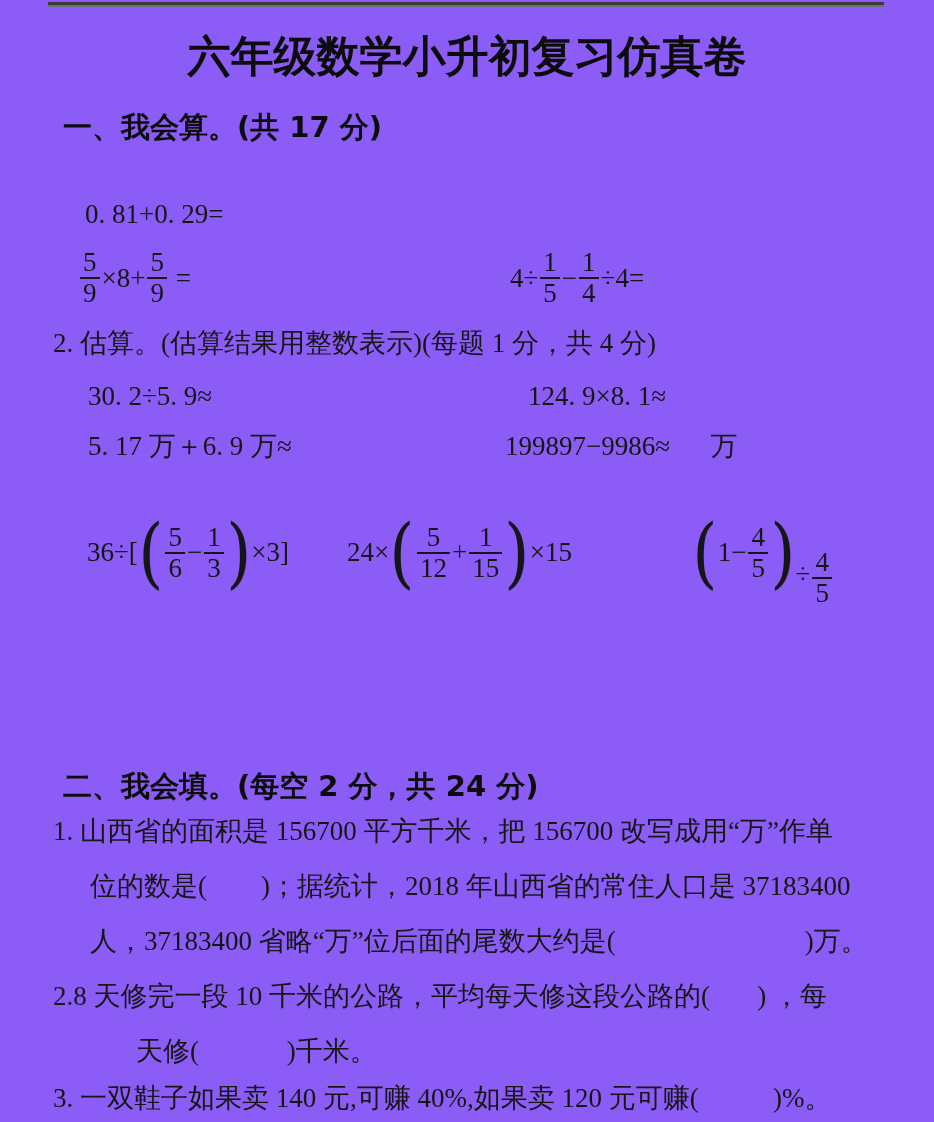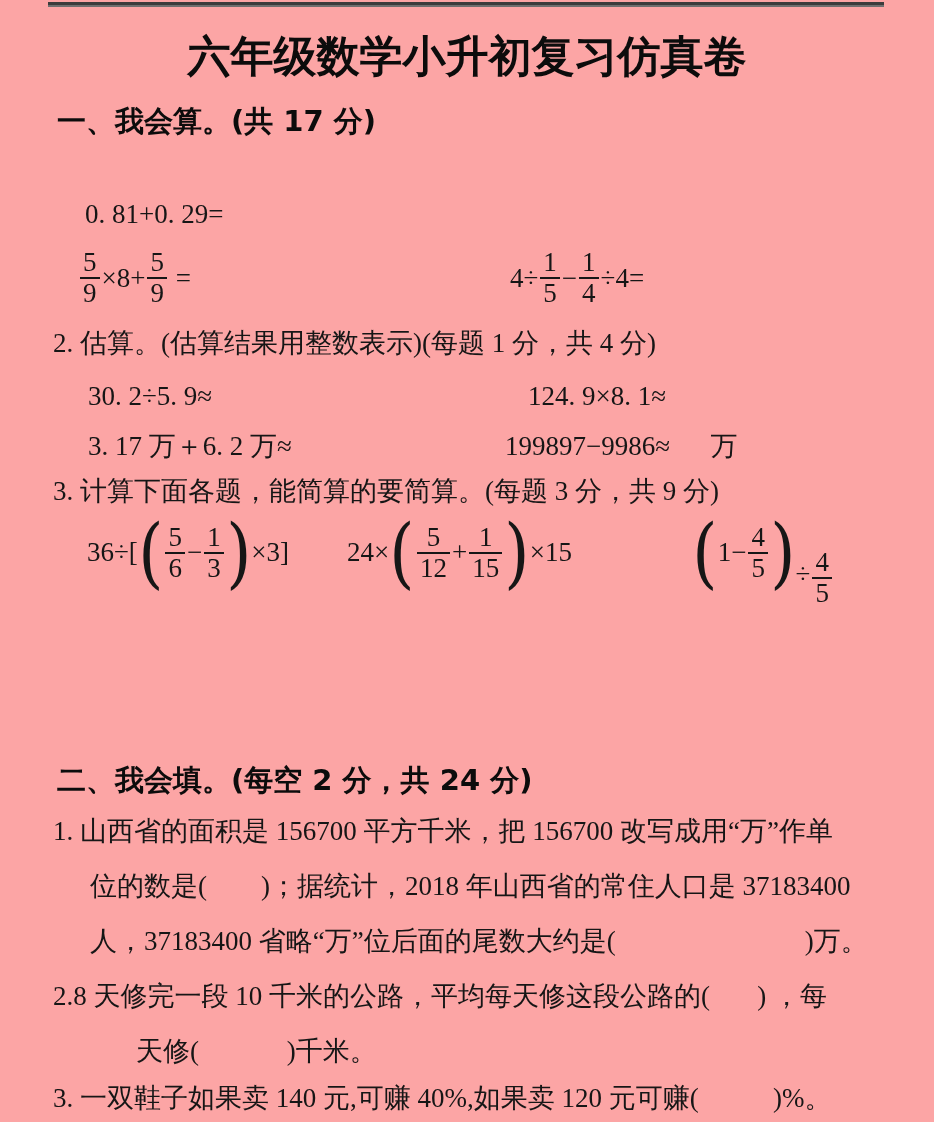--- a/index.html
+++ b/index.html
@@ -1,20 +1,20 @@
 <!DOCTYPE html>
 <html><head>
 <meta charset="utf-8">
 <style>
   html, body { margin: 0; padding: 0; background: #ffffff; }
   .page {
     position: relative;
     width: 934px;
     height: 1122px;
-    background: #fca5a5;
+    background: #8b5cf6;
     color: #161616;
     font-family: "Liberation Serif", "DejaVu Serif", serif;
     font-size: 27px;
     overflow: hidden;
   }
   .top-rule {
     position: absolute;
     top: 2px; left: 48px;
     width: 836px; height: 3px;
     background: #3c3c3c;
@@ -26,21 +26,21 @@
     margin: 0;
     text-align: center;
     font-family: "DejaVu Sans", "Liberation Sans", sans-serif;
     font-weight: 900;
     font-size: 43px;
     line-height: 1.25;
     color: #0c0c0c;
   }
   .sec-heading {
     position: absolute;
-    margin: 4px;
+    margin: 10px;
     left: 53px;
     font-family: "DejaVu Sans", "Liberation Sans", sans-serif;
     font-weight: bold;
     font-size: 29px;
     line-height: 1.15;
     color: #0c0c0c;
     white-space: pre-wrap;
   }
   .textline {
     position: absolute;
@@ -84,24 +84,23 @@
 
   <p class="textline" style="top:199px; left:85px;">0. 81+0. 29=</p>
 
   <span class="expr" style="top:248px; left:78px;"><span class="frac"><span class="num">5</span><span class="den">9</span></span><span class="tok">×8+</span><span class="frac"><span class="num">5</span><span class="den">9</span></span><span class="tok"> =</span></span>
   <span class="expr" style="top:248px; left:510px;"><span class="tok">4÷</span><span class="frac"><span class="num">1</span><span class="den">5</span></span><span class="tok">−</span><span class="frac"><span class="num">1</span><span class="den">4</span></span><span class="tok">÷4=</span></span>
 
   <p class="textline" style="top:328px; left:53px;">2. 估算。(估算结果用整数表示)(每题 1 分，共 4 分)</p>
 
   <p class="textline" style="top:381px; left:88px;">30. 2÷5. 9≈</p>
   <p class="textline" style="top:381px; left:528px;">124. 9×8. 1≈</p>
-  <p class="textline" style="top:431px; left:88px;">3. 17 万＋6. 2 万≈</p>
+  <p class="textline" style="top:431px; left:88px;">5. 17 万＋6. 9 万≈</p>
   <p class="textline" style="top:431px; left:505px;">199897−9986≈      万</p>
 
-  <p class="textline" style="top:476px; left:53px;">3. 计算下面各题，能简算的要简算。(每题 3 分，共 9 分)</p>
 
   <span class="expr" style="top:518px; left:87px;"><span class="tok">36÷[</span><span class="bigpar">(</span><span class="frac"><span class="num">5</span><span class="den">6</span></span><span class="tok">−</span><span class="frac"><span class="num">1</span><span class="den">3</span></span><span class="bigpar">)</span><span class="tok">×3]</span></span>
   <span class="expr" style="top:518px; left:347px;"><span class="tok">24×</span><span class="bigpar">(</span><span class="frac"><span class="num">5</span><span class="den">12</span></span><span class="tok">+</span><span class="frac"><span class="num">1</span><span class="den">15</span></span><span class="bigpar">)</span><span class="tok">×15</span></span>
   <span class="expr" style="top:518px; left:692px;"><span class="bigpar">(</span><span class="tok">1−</span><span class="frac"><span class="num">4</span><span class="den">5</span></span><span class="bigpar">)</span><span class="tok" style="position: relative; top: 22px;">÷</span><span class="frac" style="position: relative; top: 25px;"><span class="num">4</span><span class="den">5</span></span></span>
 
   <div style="position:absolute; top:625px; left:0; width:934px; height:130px;"></div>
 
   <h2 class="sec-heading" style="top:760px;text-align:center;">二、我会填。(每空 2 分，共 24 分)</h2>
 
   <p class="textline" style="top:816px; left:53px;text-align:center;">1. 山西省的面积是 156700 平方千米，把 156700 改写成用“万”作单</p>

